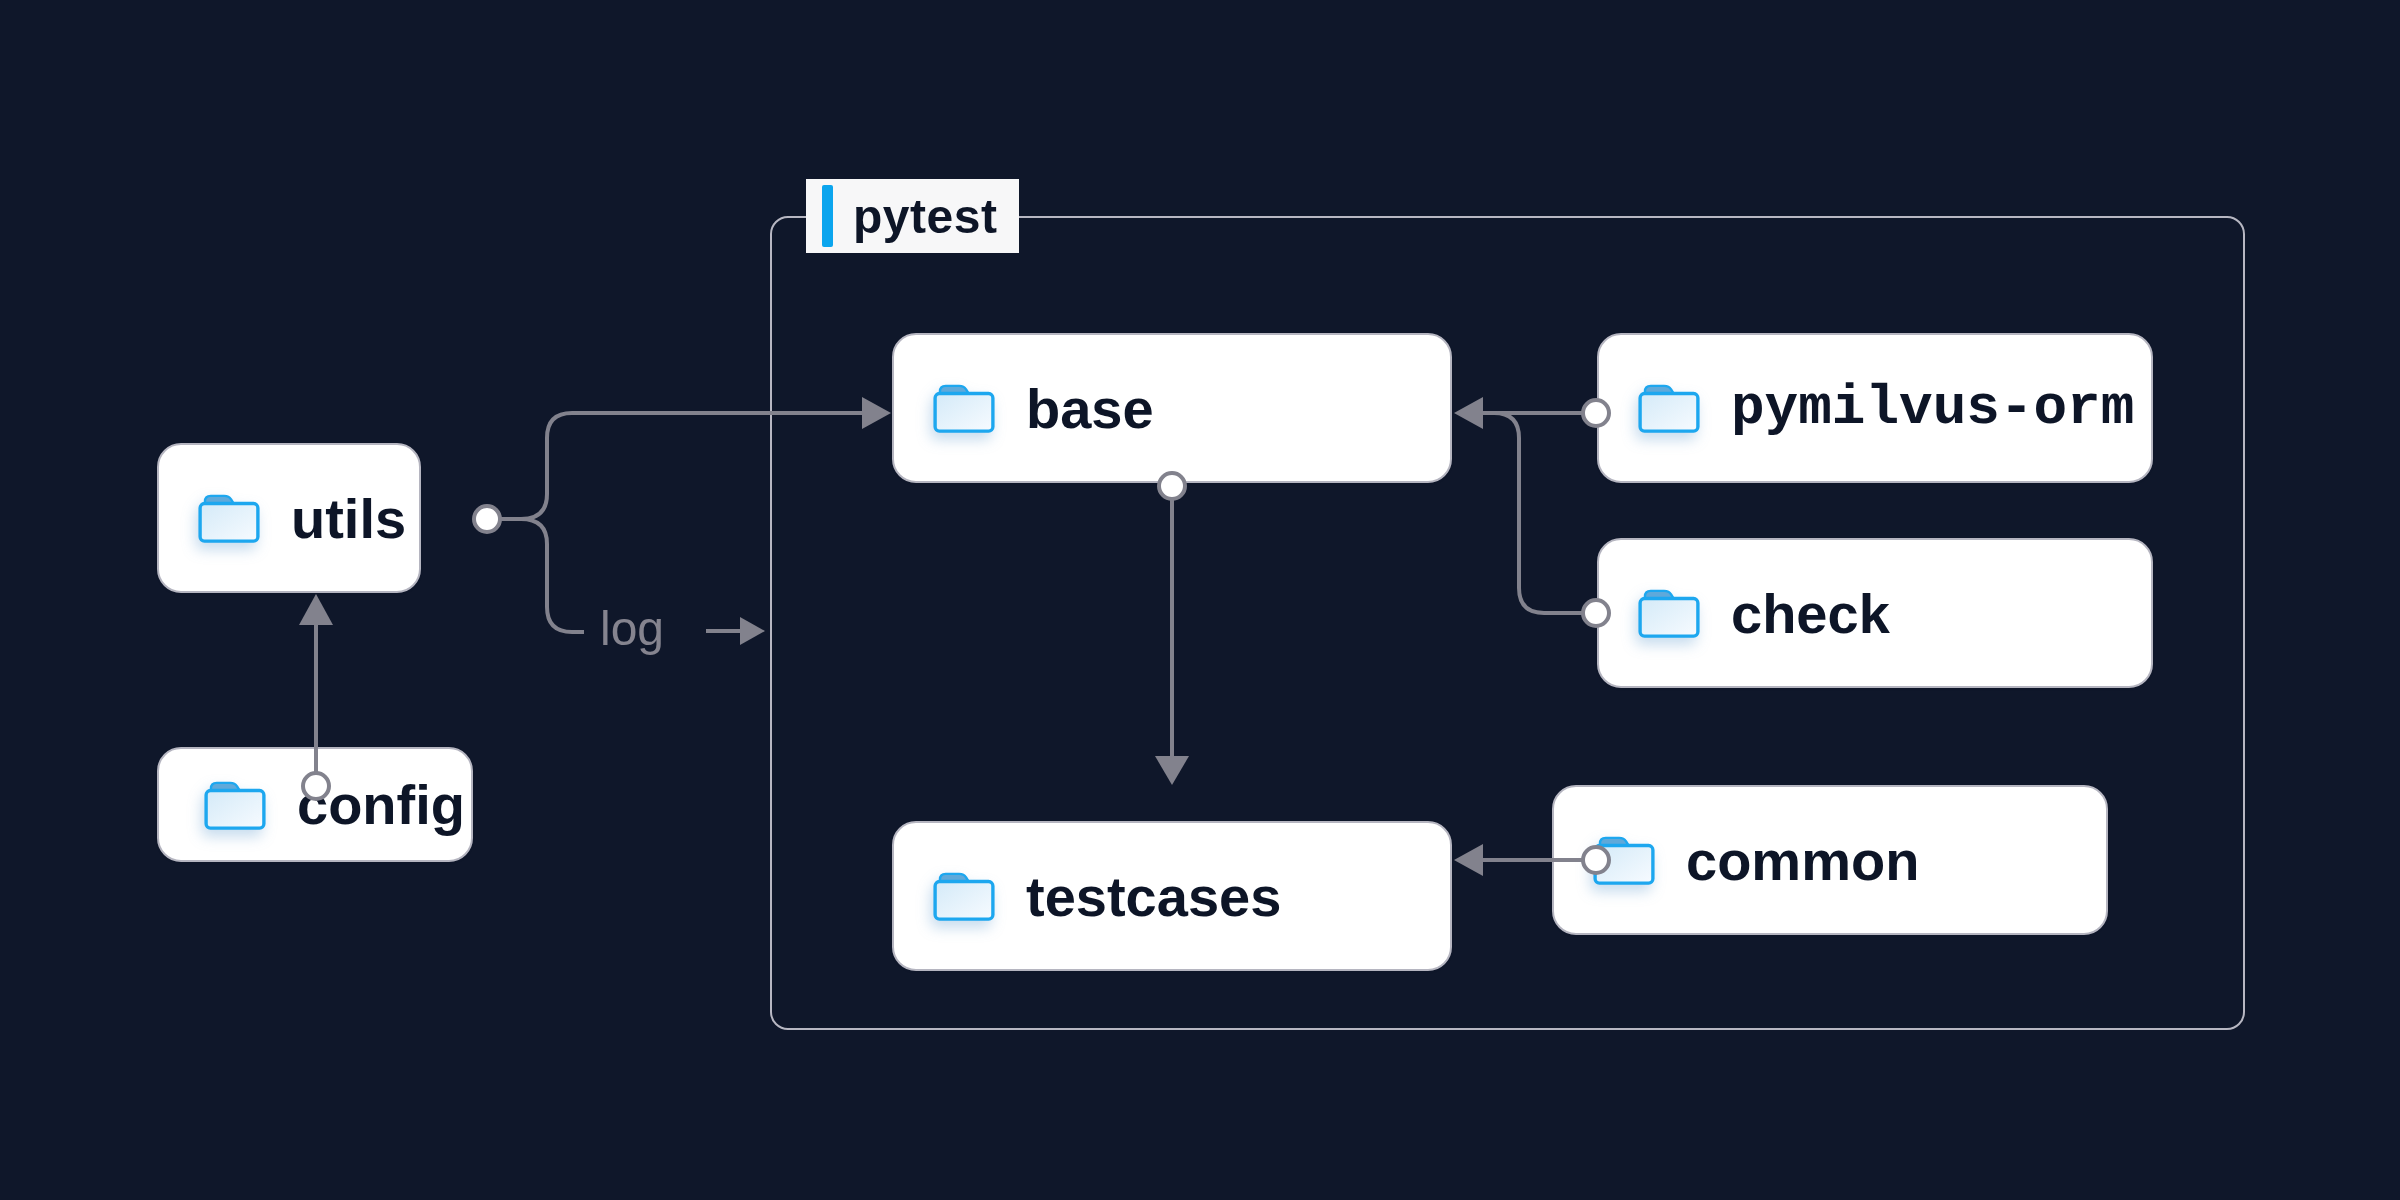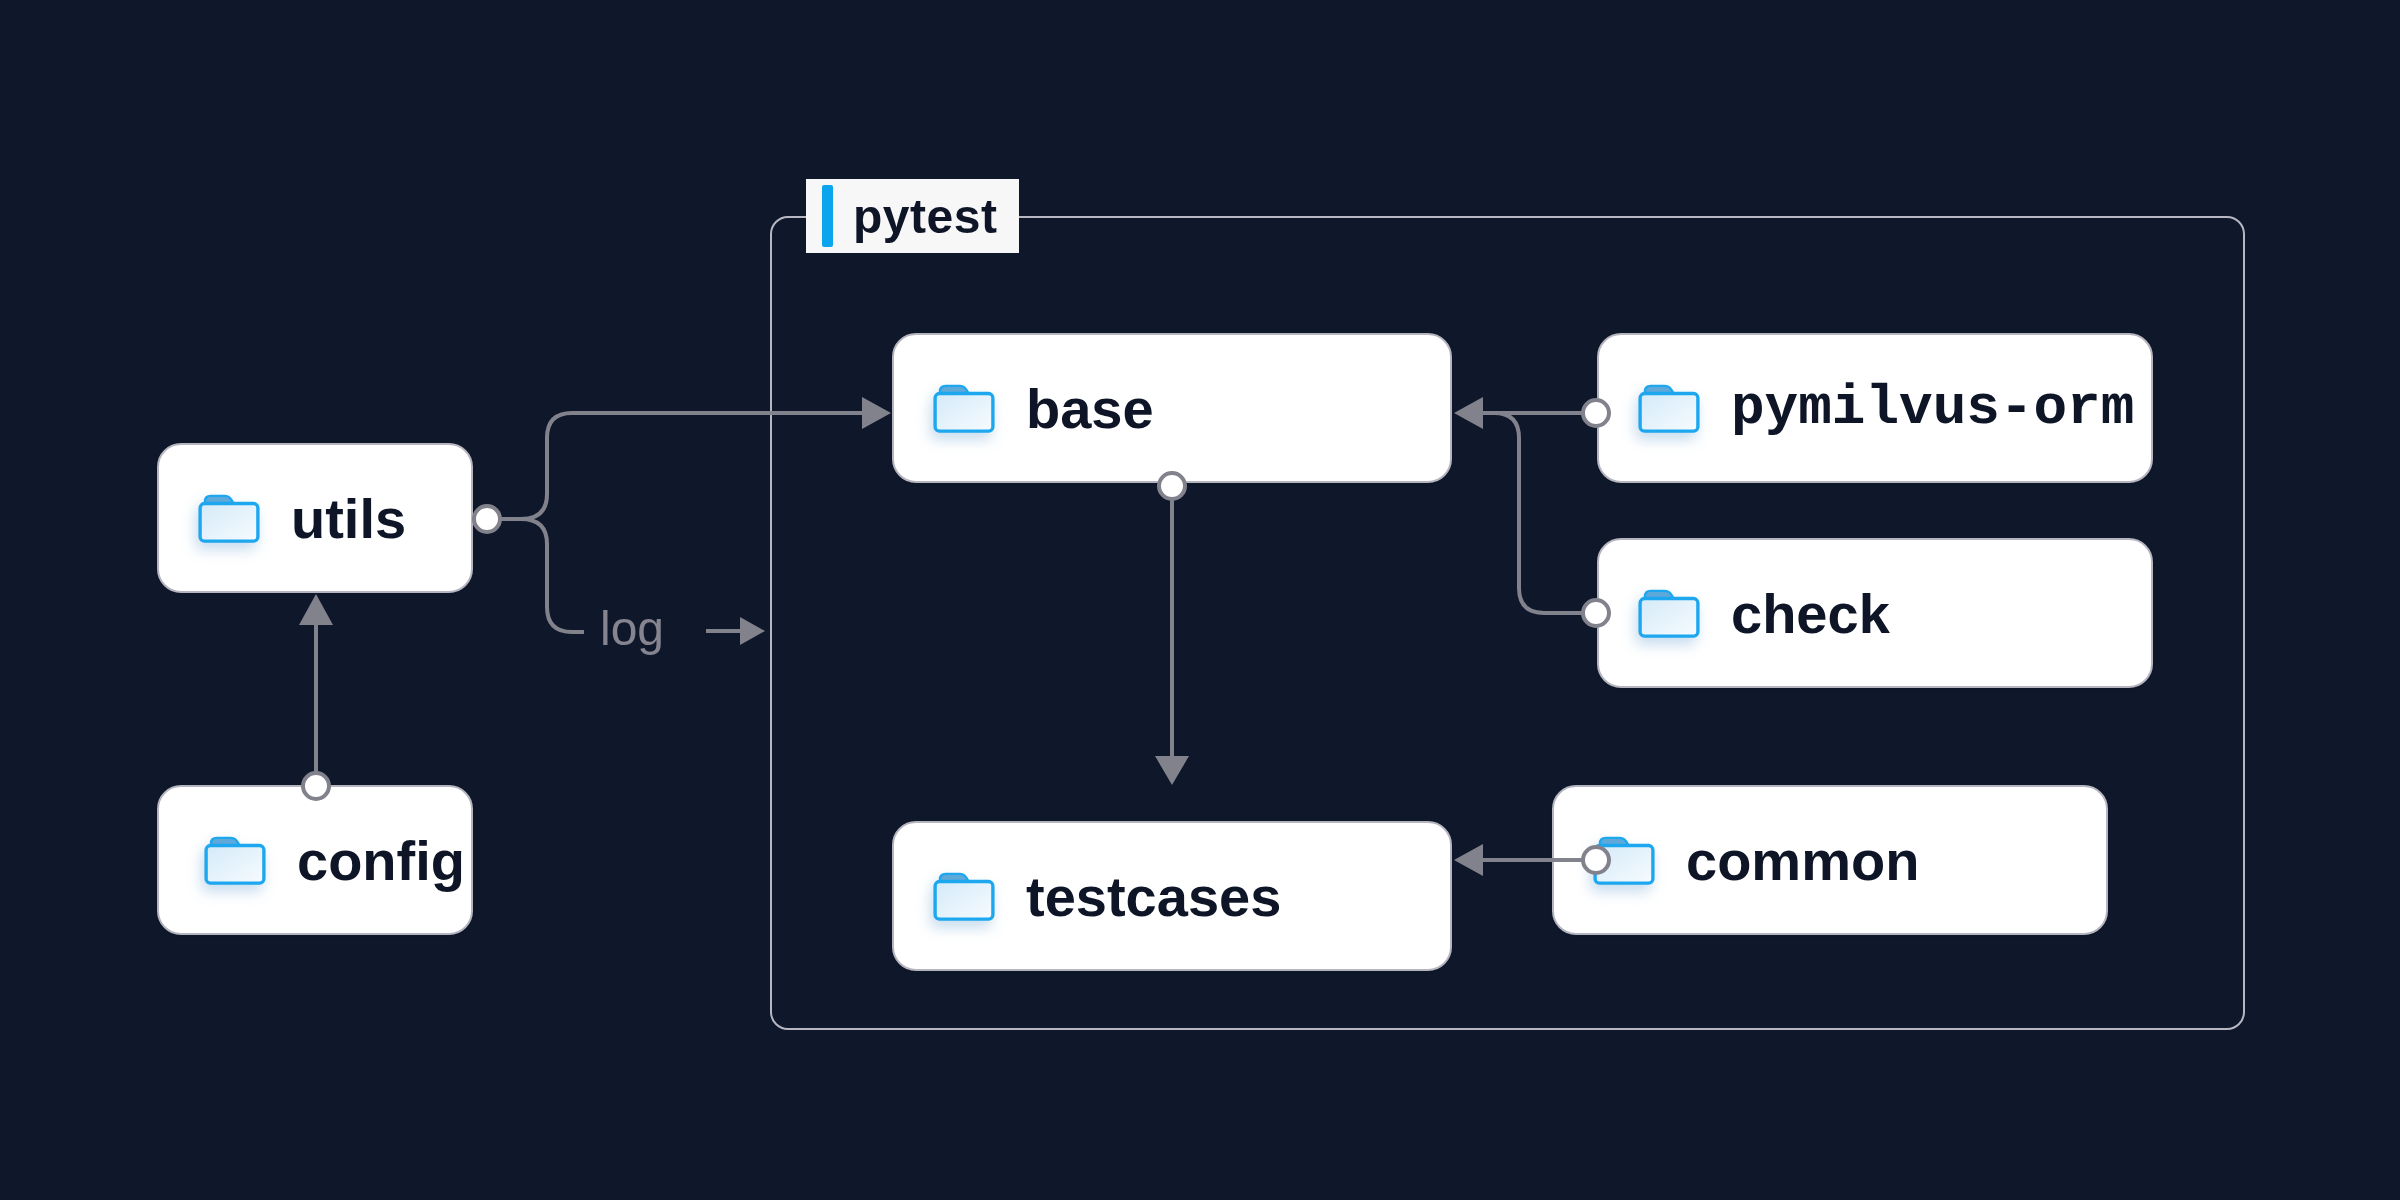--- a/index.html
+++ b/index.html
@@ -71,22 +71,22 @@
     flex: 0 0 auto;
     filter: drop-shadow(-3px 7px 7px rgba(70,140,200,0.30));
   }
   .node .node-label {
     font-size: 56px;
     font-weight: 700;
     color: #0d1527;
     letter-spacing: 0px;
     white-space: nowrap;
   }
-  #node-utils     { left: 157px;  top: 443px; width: 316px; height: 150px; }
-  #node-config    { left: 157px;  top: 785px; width: 316px; height: 150px; padding-left: 44px; }
+  #node-utils     { left: 157px;  top: 443px; width: 264px; height: 150px; }
+  #node-config    { left: 157px;  top: 747px; width: 316px; height: 115px; padding-left: 44px; }
   #node-base      { left: 892px;  top: 333px; width: 560px; height: 150px; }
   #node-testcases { left: 892px;  top: 785px; width: 560px; height: 150px; margin-top: 36px; }
   #node-pymilvus  { left: 1597px; top: 333px; width: 556px; height: 150px; font-family: Liberation Mono, monospace; }
   #node-check     { left: 1597px; top: 538px; width: 556px; height: 150px; }
   #node-common    { left: 1552px; top: 785px; width: 556px; height: 150px; }
   
   #edge-layer {
     position: absolute;
     left: 0; top: 0;
     width: 2400px;

